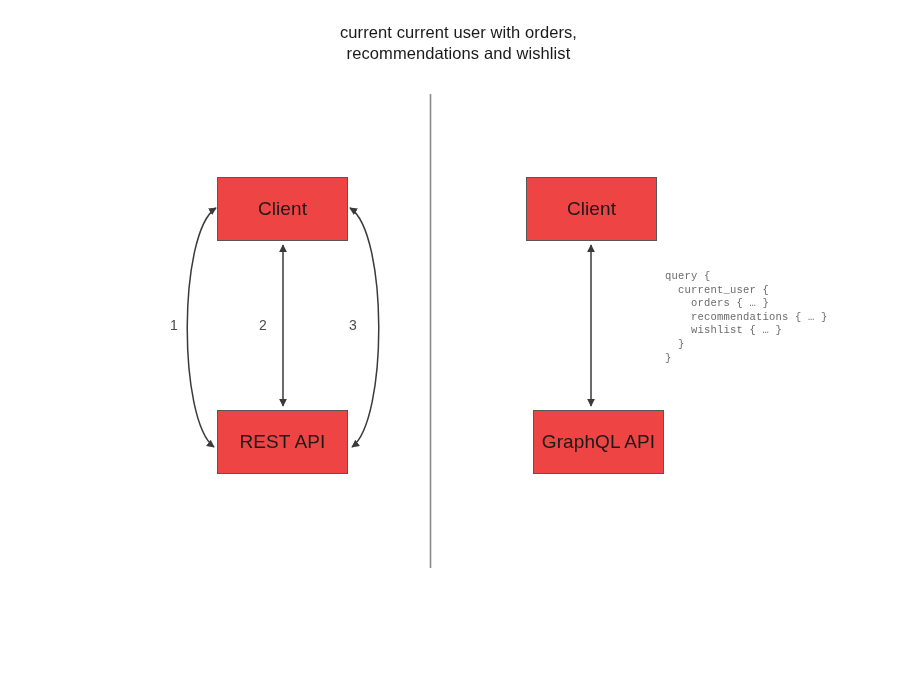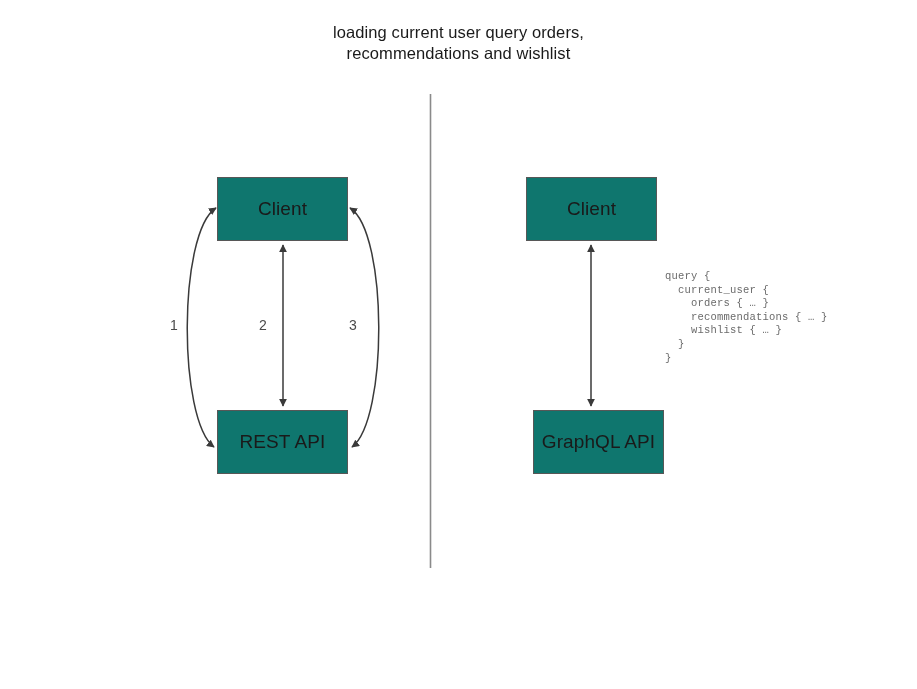--- a/index.html
+++ b/index.html
@@ -35,21 +35,21 @@
     line-height: 21px;
     color: #1a1a1a;
     white-space: pre-line;
     letter-spacing: 0.1px;
   }
 
   
   .node {
     position: absolute;
     box-sizing: border-box;
-    background: #0f766e;
+    background: #ef4444;
     border: 1.4px solid #575757;
     display: flex;
     align-items: center;
     justify-content: center;
     color: #1a1a1a;
     font-family: "Liberation Sans", sans-serif;
     font-size: 19px;
     letter-spacing: 0.1px;
     z-index: 3;
   }
@@ -95,21 +95,21 @@
     letter-spacing: 0.2px;
   }
   #rest-endpoints { left: 8px;   top: 178px; }
   #graphql-query  { left: 665px; top: 270px; }
 </style>
 </head>
 <body>
 
 <div id="canvas">
 
-  <div class="diagram-title">loading current user query orders,
+  <div class="diagram-title">current current user with orders,
 recommendations and wishlist</div>
 
   <svg id="connectors" viewBox="0 0 917 689" width="917" height="689" xmlns="http://www.w3.org/2000/svg">
     <defs>
       <marker id="arrow-end" viewBox="0 0 10 10" refX="9" refY="5" markerWidth="5.2" markerHeight="5.2" orient="auto-start-reverse">
         <path d="M 0 0 L 10 5 L 0 10 z" fill="#3a3a3a"></path>
       </marker>
       <marker id="arrow-start" viewBox="0 0 10 10" refX="9" refY="5" markerWidth="5.2" markerHeight="5.2" orient="auto-start-reverse">
         <path d="M 0 0 L 10 5 L 0 10 z" fill="#3a3a3a"></path>
       </marker>

